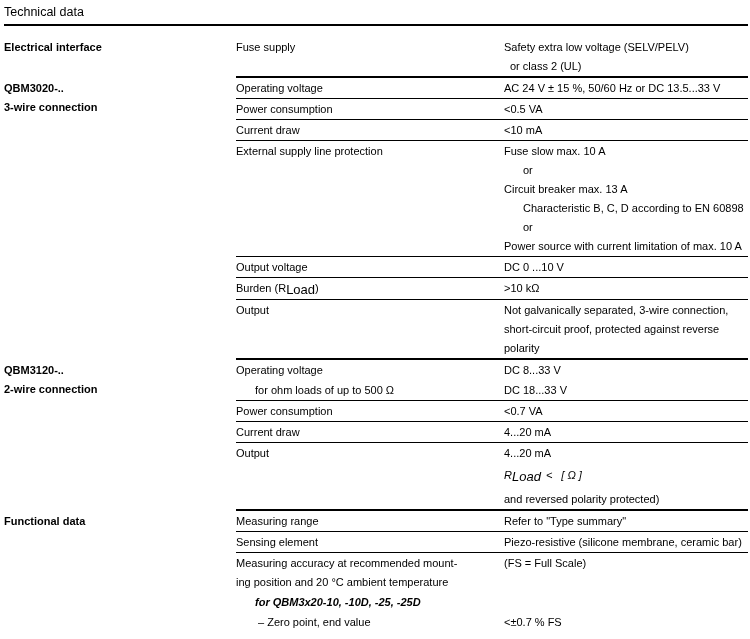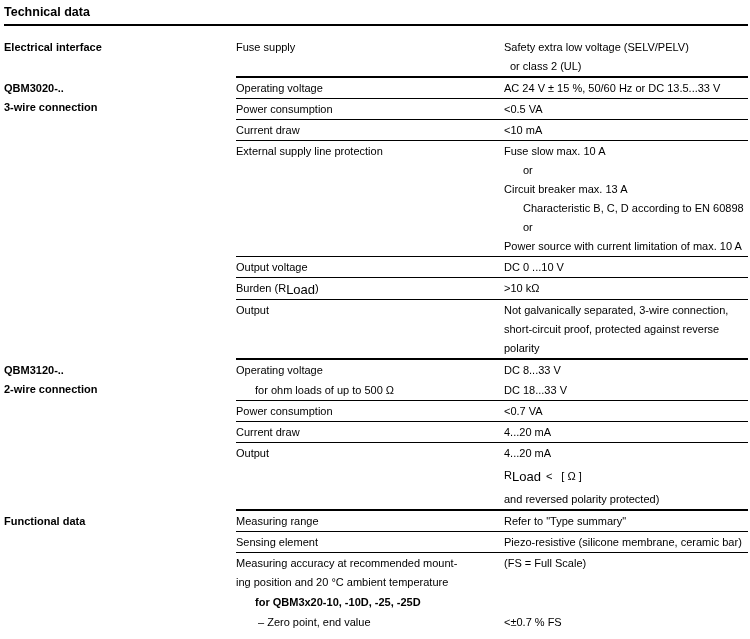--- a/index.html
+++ b/index.html
@@ -8,21 +8,21 @@
     height: 639px;
     overflow: hidden;
     background: #ffffff;
     color: #000000;
     font-family: "Liberation Sans", sans-serif;
     font-size: 11px;
   }
   .page { padding: 4px 2px 0 4px; }
   .title {
     font-size: 12.5px;
-    font-weight: 700;
+    font-weight: 400;
     line-height: 15px;
     padding: 1px 0 4px 0;
   }
   .title-rule { height: 0; border-bottom: 2.5px solid #000; }
   .table { margin-top: 11px; }
   .section { display: flex; gap: 36px; }
   .label-col {
     flex: 0 0 196px;
     width: 196px;
     font-weight: 700;
@@ -32,23 +32,23 @@
   .rows { flex: 1; min-width: 0; }
   .row { display: flex; }
   .row.b-thin  { border-bottom: 1px solid #000; }
   .row.b-thick { border-bottom: 2px solid #000; }
   .cell { line-height: 19px; padding-top: 1px; }
   .param { flex: 0 0 268px; width: 268px; padding-right: 10px; box-sizing: border-box; }
   .value { flex: 1; min-width: 0; }
   .ind1 { padding-left: 6px; }
   .ind2 { padding-left: 19px; }
   .ind3 { padding-left: 22px; }
-  .bold { font-weight: 700; }
+  .bold { font-weight: 700; font-style: italic; }
   .subscript { font-size: 13px; vertical-align: -2px; }
-  .formula-line { display: flex; align-items: center; padding: 3px 0 4px 0; }
+  .formula-line { display: flex; padding: 3px 0 4px 0; font-style: italic; }
   .f-rel { padding: 0 5px; }
   .frac {
     display: inline-block;
     text-align: center;
     font-size: 8.5px;
     line-height: 10px;
   }
   .frac .num { display: block; border-bottom: 1px solid #000; padding: 0 3px 1px 3px; }
   .frac .den { display: block; padding-top: 1px; }
   .f-suf { padding-left: 4px; }

